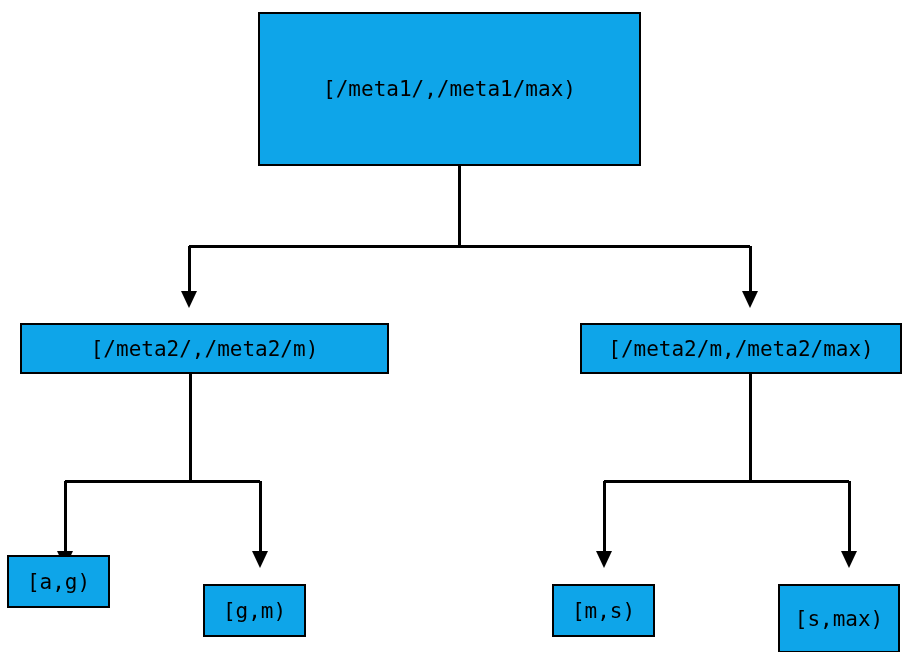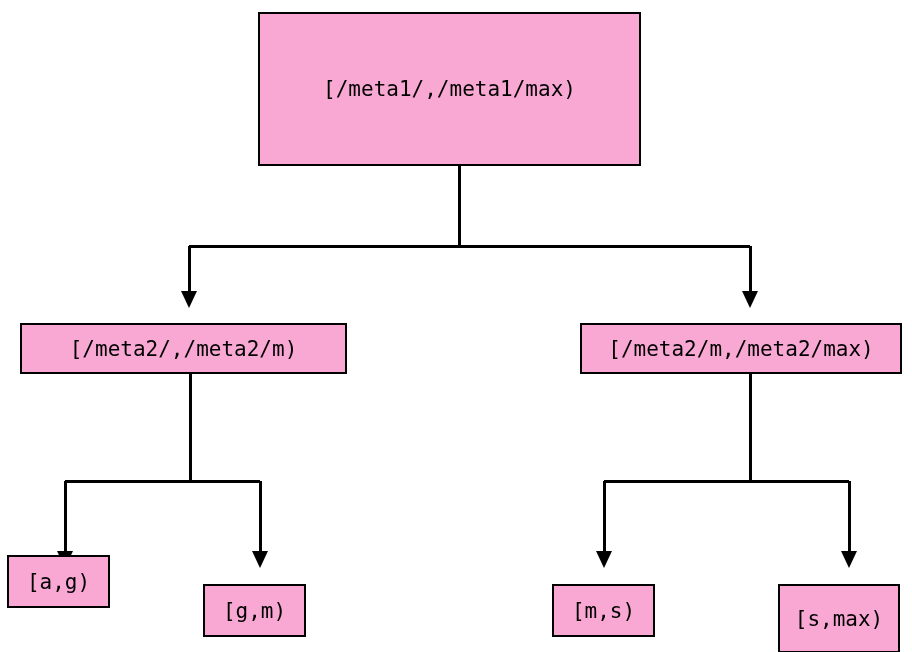--- a/index.html
+++ b/index.html
@@ -21,21 +21,21 @@
   #edge-layer {
     position: absolute;
     left: 0;
     top: 0;
     width: 912px;
     height: 652px;
   }
   .tree-node {
     position: absolute;
     box-sizing: border-box;
-    background: #f9a8d4;
+    background: #0ea5e9;
     border: 2px solid #000000;
     display: flex;
     align-items: center;
     justify-content: center;
     text-align: center;
   }
   .node-label {
     font-family: "DejaVu Sans Mono", "Liberation Mono", monospace;
     color: #000000;
     white-space: pre;
@@ -78,21 +78,21 @@
       <polygon points="252,551 268,551 260,568"></polygon>
       <polygon points="596,551 612,551 604,568"></polygon>
       <polygon points="841,551 857,551 849,568"></polygon>
     </g>
   </svg>
 
   <div class="tree-node node-root" style="left:258px; top:12px; width:383px; height:154px;">
     <span class="node-label">[/meta1/,/meta1/max)</span>
   </div>
 
-  <div class="tree-node node-mid" style="left:20px; top:323px; width:327px; height:51px;">
+  <div class="tree-node node-mid" style="left:20px; top:323px; width:369px; height:51px;">
     <span class="node-label">[/meta2/,/meta2/m)</span>
   </div>
 
   <div class="tree-node node-mid" style="left:580px; top:323px; width:322px; height:51px;">
     <span class="node-label">[/meta2/m,/meta2/max)</span>
   </div>
 
   <div class="tree-node node-leaf" style="left:7px; top:555px; width:103px; height:53px;">
     <span class="node-label">[a,g)</span>
   </div>

